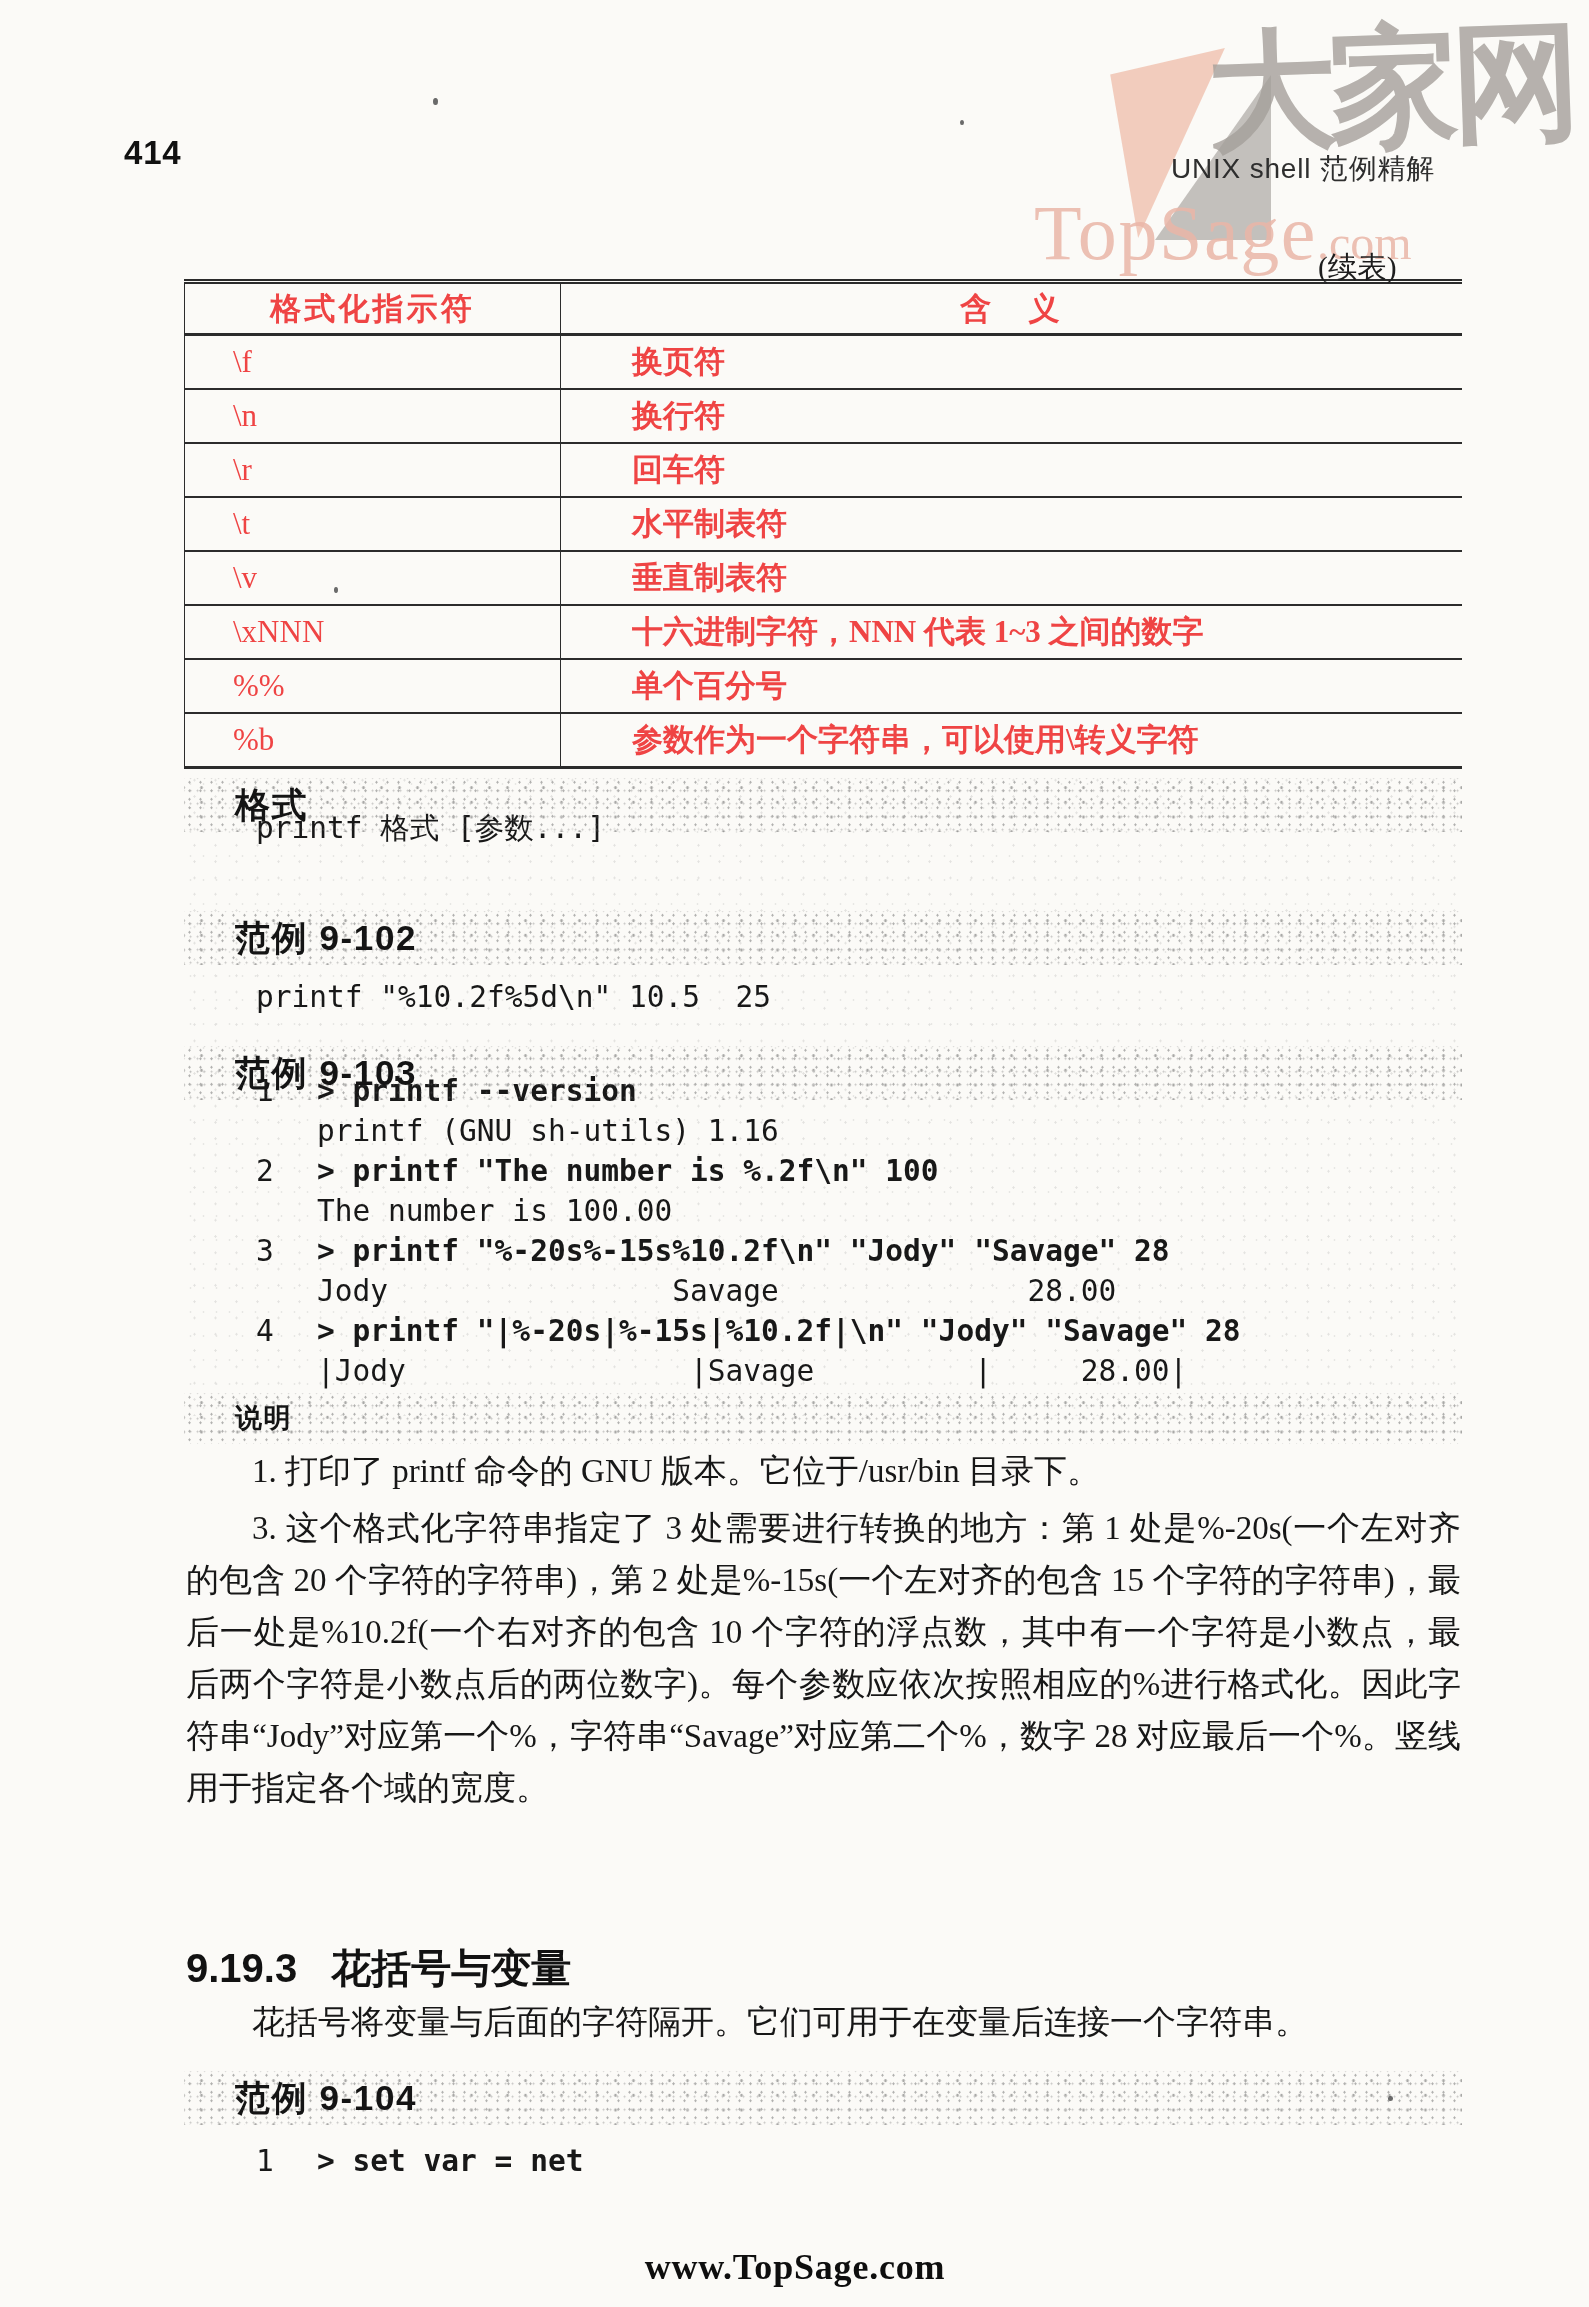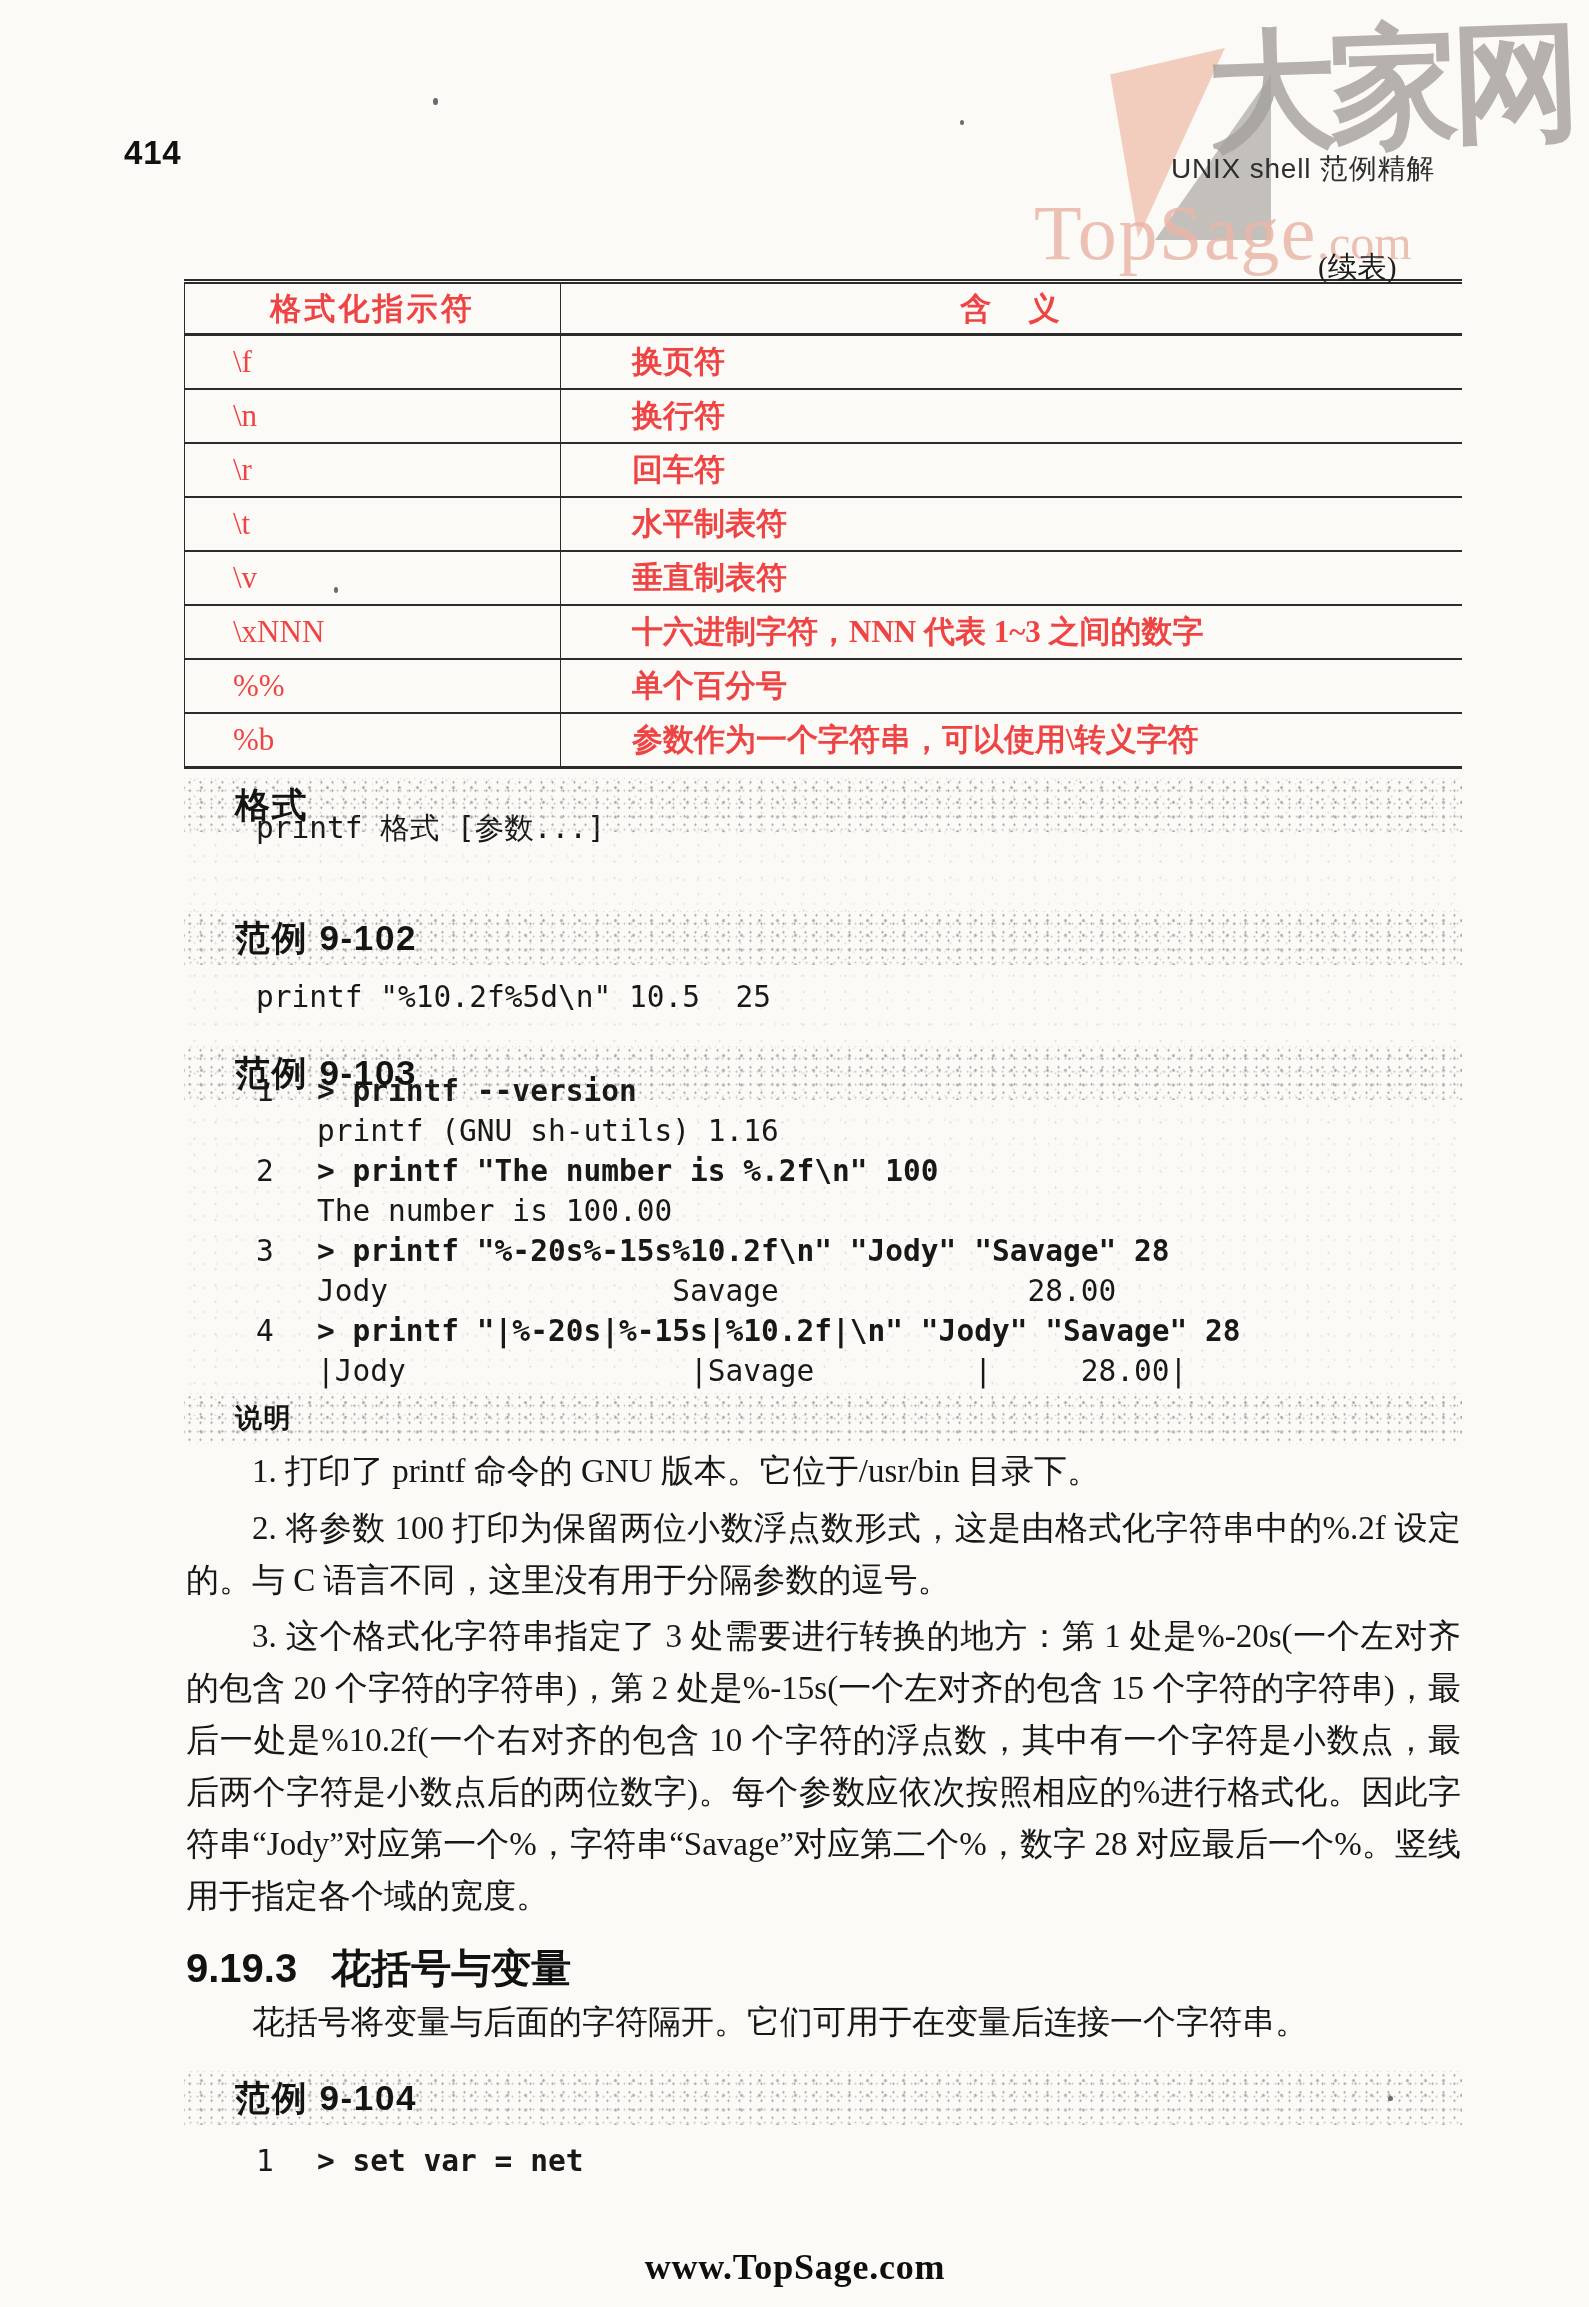--- a/index.html
+++ b/index.html
@@ -170,21 +170,20 @@
   <div class="cl out codeline"><span class="num"></span><span class="txt">Jody                Savage              28.00</span></div>
   <div class="cl cmd codeline"><span class="num">4</span><span class="txt">&gt; printf "|%-20s|%-15s|%10.2f|\n" "Jody" "Savage" 28</span></div>
   <div class="cl out codeline"><span class="num"></span><span class="txt">|Jody                |Savage         |     28.00|</span></div>
 </div>
 
 <div class="abs band" style="top:1396px;height:45px;">
   <span class="bt" style="font-size:27px;line-height:45px;">说明</span>
 </div>
 <div class="abs" id="notes-block">
   <p>1. 打印了 printf 命令的 GNU 版本。它位于/usr/bin 目录下。</p>
-  <p>2. 将参数 100 打印为保留两位小数浮点数形式，这是由格式化字符串中的%.2f 设定的。与 C 语言不同，这里没有用于分隔参数的逗号。</p>
   <p>3. 这个格式化字符串指定了 3 处需要进行转换的地方：第 1 处是%-20s(一个左对齐的包含 20 个字符的字符串)，第 2 处是%-15s(一个左对齐的包含 15 个字符的字符串)，最后一处是%10.2f(一个右对齐的包含 10 个字符的浮点数，其中有一个字符是小数点，最后两个字符是小数点后的两位数字)。每个参数应依次按照相应的%进行格式化。因此字符串“Jody”对应第一个%，字符串“Savage”对应第二个%，数字 28 对应最后一个%。竖线用于指定各个域的宽度。</p>
 </div>
 
 <div class="abs" id="sec-heading">
   <span>9.19.3</span><span class="sp"></span><span>花括号与变量</span>
 </div>
 <div class="abs" id="sec-body">花括号将变量与后面的字符隔开。它们可用于在变量后连接一个字符串。</div>
 
 <div class="abs band" style="top:2074px;">
   <span class="bt">范例 9-104</span>

